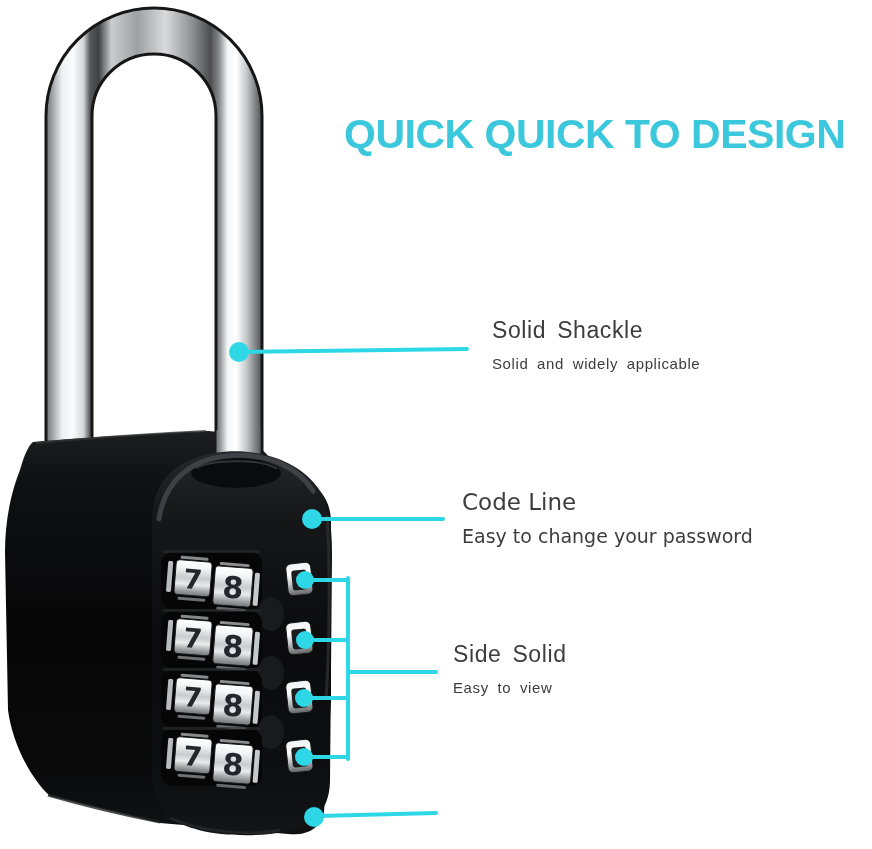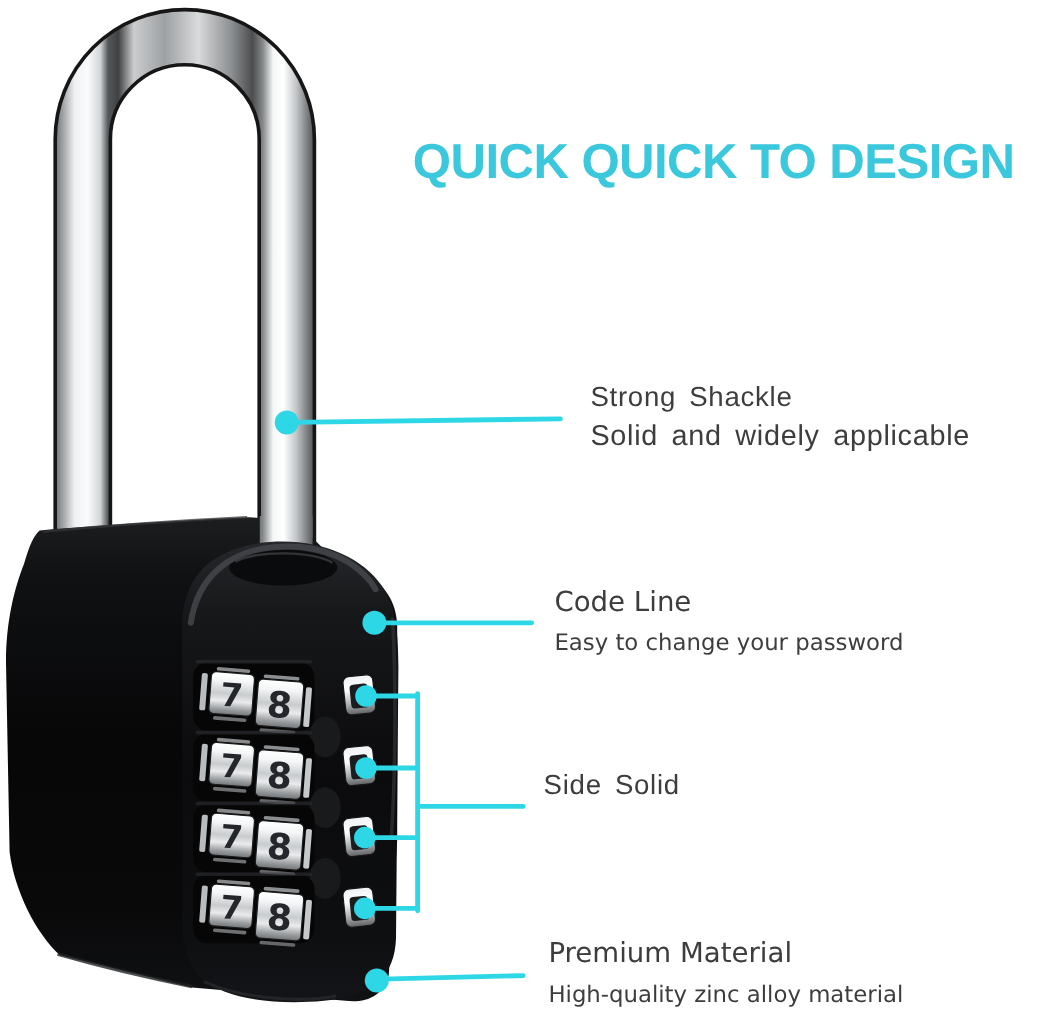--- a/index.html
+++ b/index.html
@@ -13,21 +13,21 @@
   svg{display:block;}
 
   .title{
     position:absolute;left:344px;top:111px;
     font-size:41px;font-weight:bold;letter-spacing:-0.5px;
     color:var(--title,#3cc8dc);white-space:nowrap;
   }
 
   .callout{position:absolute;white-space:nowrap;}
   .callout .heading{font-size:23px;line-height:26px;}
-  .callout .desc{font-size:24px;line-height:26px;margin-top:8px;}
+  .callout .desc{font-size:15px;line-height:26px;margin-top:8px;}
   .font-helv{font-family:"Liberation Sans",sans-serif;letter-spacing:0.6px;word-spacing:4px;}
   .font-round{font-family:"DejaVu Sans",sans-serif;letter-spacing:0px;}
   .font-round .heading{font-size:23px;}
   .font-round .desc{font-size:19px;}
 
   #callout-strong-shackle{left:492px;top:317px;}
   #callout-code-line{left:462px;top:489px;}
   #callout-side-window{left:453px;top:641px;}
   #callout-premium-material{left:457px;top:782px;}
 
@@ -250,31 +250,28 @@
       <circle class="acc-d" cx="304" cy="757" r="9"></circle>
 
       <line class="acc-l" x1="318" y1="816" x2="436" y2="813"></line>
       <circle class="acc-d" cx="314" cy="817" r="10"></circle>
     </g>
   </svg>
 
   <div class="title">QUICK QUICK TO DESIGN</div>
 
   <div class="callout font-helv" id="callout-strong-shackle">
-    <div class="heading">Strong Shackle</div>
+    <div class="heading">Solid Shackle</div>
     <div class="desc">Solid and widely applicable</div>
   </div>
 
   <div class="callout font-round" id="callout-code-line">
     <div class="heading">Code Line</div>
     <div class="desc">Easy to change your password</div>
   </div>
 
   <div class="callout font-helv" id="callout-side-window">
     <div class="heading">Side Solid</div>
+    <div class="desc">Easy to view</div>
   </div>
 
-  <div class="callout font-round" id="callout-premium-material">
-    <div class="heading">Premium Material</div>
-    <div class="desc">High-quality zinc alloy material</div>
-  </div>
 
 </div>
 
 </body></html>

